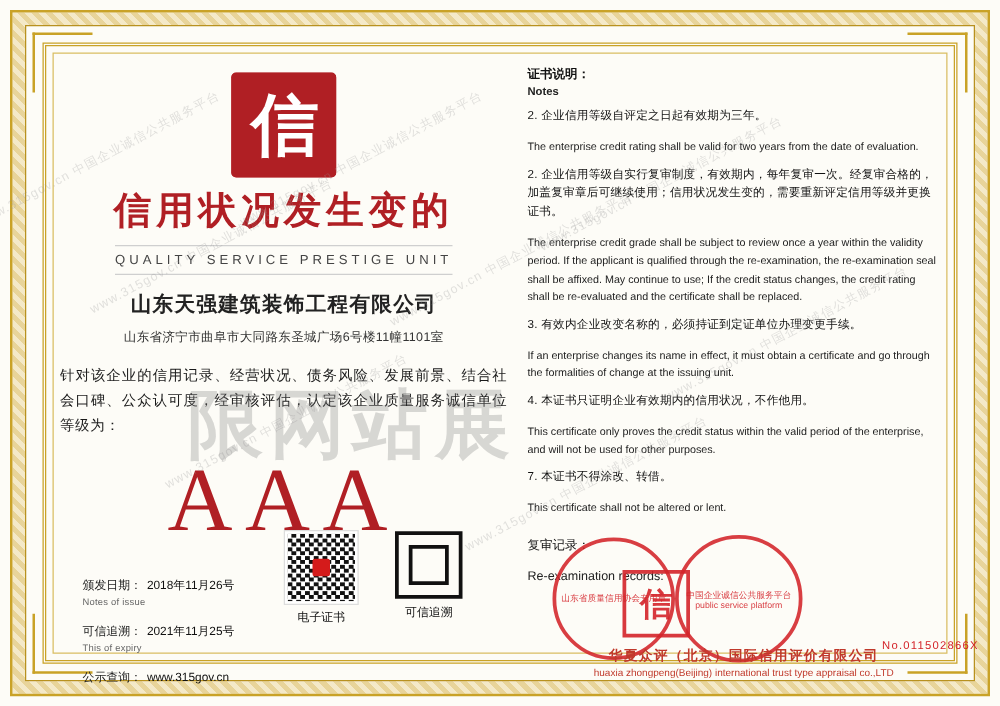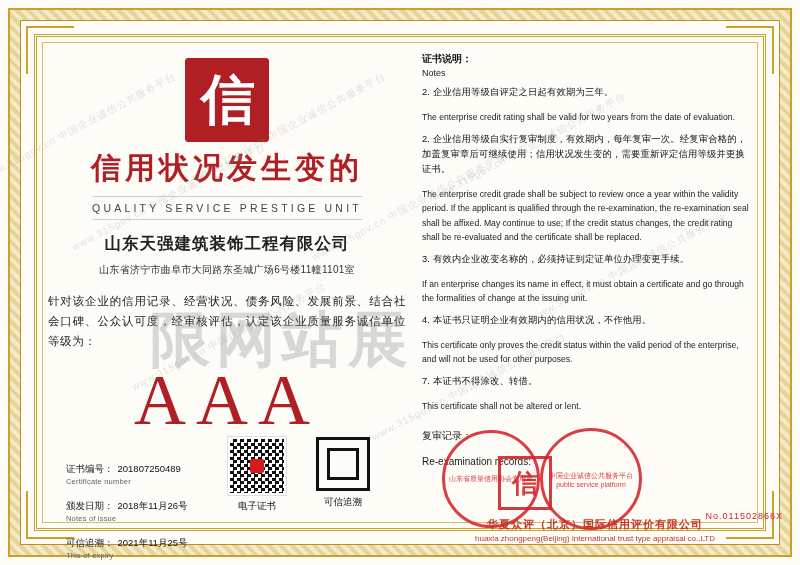--- a/index.html
+++ b/index.html
@@ -90,21 +90,21 @@
     letter-spacing:10px;margin-top:8px;
   }
   .fields{
     margin-top:16px;text-align:left;padding-left:18px;
   }
   .field{margin-bottom:9px;}
   .field .cn{font-size:9.5px;color:#222;}
   .field .val{font-size:9.5px;color:#111;margin-left:4px;}
   .field .en{font-size:7.5px;color:#666;letter-spacing:.2px;margin-top:1px;}
   .codes{
-    position:absolute;left:180px;bottom:4px;display:flex;gap:30px;
+    position:absolute;left:180px;bottom:16px;display:flex;gap:30px;
   }
   .codebox{text-align:center;}
   .qr{
     width:54px;height:54px;background:
       repeating-conic-gradient(#111 0% 25%, #fff 0% 50%) 0 0/7px 7px;
     border:2px solid #fff;outline:1px solid #ddd;position:relative;
   }
   .qr:after{
     content:"";position:absolute;left:50%;top:50%;width:14px;height:14px;
     transform:translate(-50%,-50%);background:#d41b1b;border-radius:2px;
@@ -114,21 +114,21 @@
     display:flex;align-items:center;justify-content:center;
   }
   .trace i{display:block;width:26px;height:26px;border:3px solid #111;}
   .codelabel{font-size:9.5px;color:#111;margin-top:5px;}
 
   
   .right{
     position:absolute;left:374px;top:4px;right:0;bottom:0;
   }
   .notes-h{font-size:10px;color:#111;font-weight:bold;}
-  .notes-h .en{font-weight:normal;font-size:9px;color:#222;display:block;margin-top:2px;}
+  .notes-h .en{font-weight:bold;font-size:9px;color:#222;display:block;margin-top:2px;}
   .note{margin-top:7px;}
   .note .cn{font-size:9.3px;color:#111;line-height:15px;letter-spacing:.2px;}
   .note .en{font-size:8.6px;color:#222;line-height:14.5px;margin-top:10px;}
   .review{margin-top:16px;}
   .review .cn{font-size:10px;color:#111;}
   .review .en{font-size:10px;color:#222;margin-top:13px;}
 
   
   .stamp{
     position:absolute;border-radius:50%;
@@ -197,30 +197,30 @@
 
       <div class="company">山东天强建筑装饰工程有限公司</div>
       <div class="address">山东省济宁市曲阜市大同路东圣城广场6号楼11幢1101室</div>
 
       <div class="desc">针对该企业的信用记录、经营状况、债务风险、发展前景、结合社会口碑、公众认可度，经审核评估，认定该企业质量服务诚信单位等级为：</div>
 
       <div class="grade">AAA</div>
 
       <div class="fields">
         <div class="field">
-          <span class="cn">证书编号：</span><span class="val">201807250489</span>
-          <div class="en">Certificate number</div>
-        </div>
-        <div class="field">
           <span class="cn">颁发日期：</span><span class="val">2018年11月26号</span>
           <div class="en">Notes of issue</div>
         </div>
         <div class="field">
           <span class="cn">可信追溯：</span><span class="val">2021年11月25号</span>
           <div class="en">This of expiry</div>
+        </div>
+        <div class="field">
+          <span class="cn">公示查询：</span><span class="val">www.315gov.cn</span>
+          
         </div>
       </div>
 
       <div class="codes">
         <div class="codebox">
           <div class="qr"></div>
           <div class="codelabel">电子证书</div>
         </div>
         <div class="codebox">
           <div class="trace">

